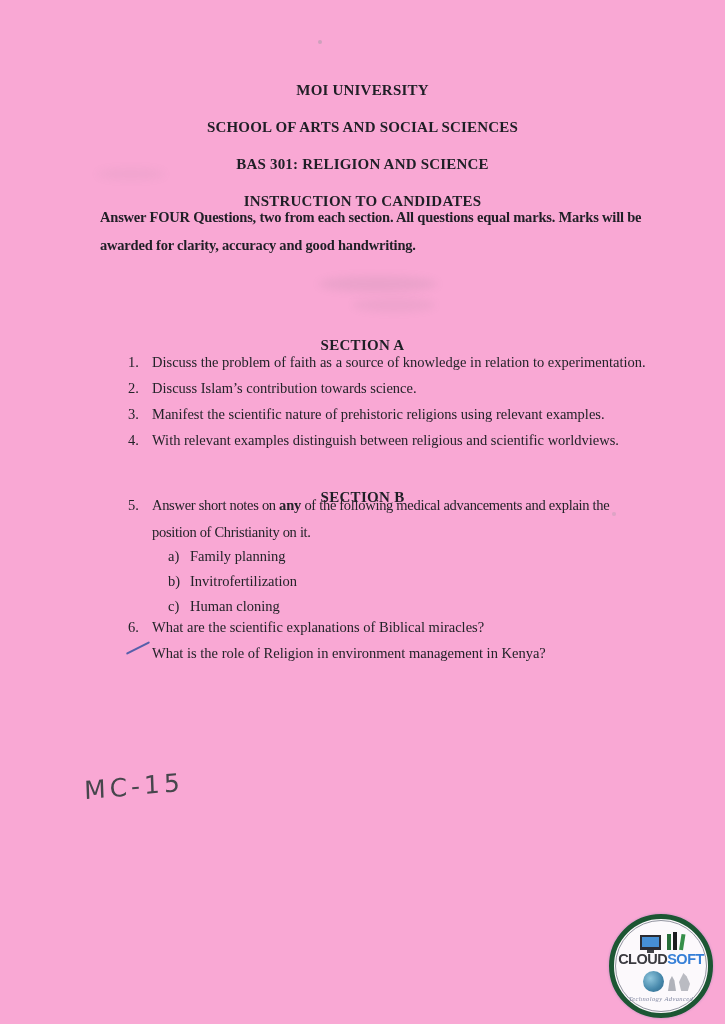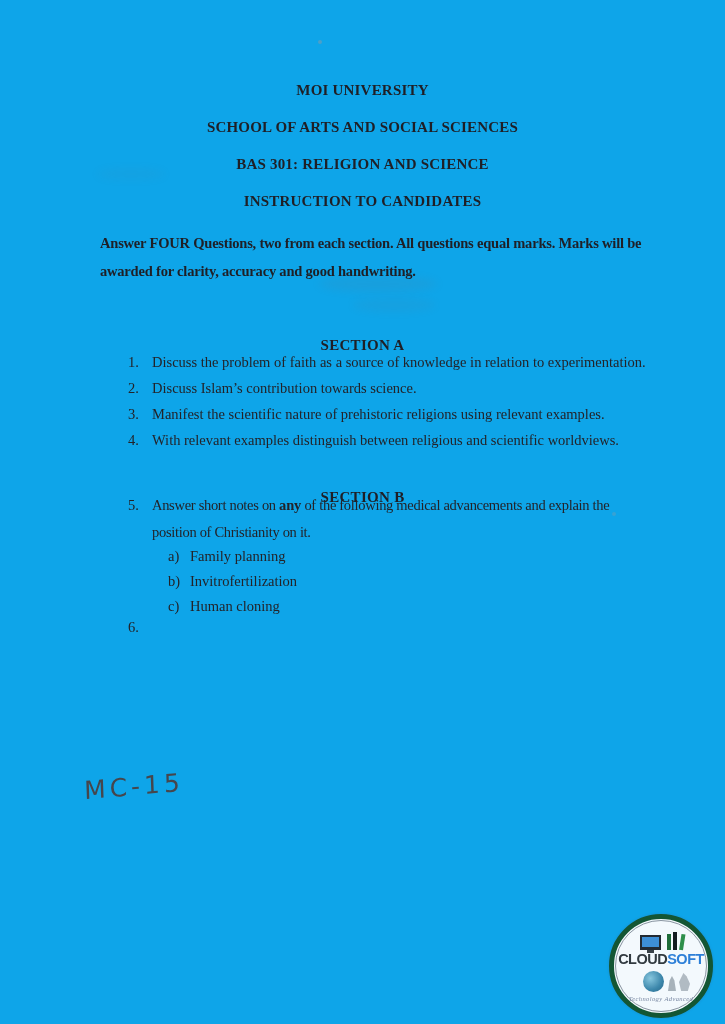--- a/index.html
+++ b/index.html
@@ -1,18 +1,18 @@
 <!DOCTYPE html>
 <html><head>
 <meta charset="utf-8">
 <style>
   html, body { margin:0; padding:0; background:#ffffff; }
   .page {
     position:relative; width:725px; height:1024px;
-    background:#0ea5e9; overflow:hidden;
+    background:#f9a8d4; overflow:hidden;
     font-family:"Liberation Serif", serif;
     color:#22222a;
   }
 
   
   .smudge { position:absolute; background:#6f6f7c; filter:blur(4px); border-radius:50%; }
   .s1 { left:318px; top:276px; width:120px; height:16px; opacity:.10; }
   .s2 { left:352px; top:298px; width:84px; height:14px; opacity:.08; }
   .s3 { left:96px;  top:168px; width:70px;  height:12px; opacity:.06; }
   .speck { position:absolute; width:4px; height:4px; border-radius:50%; background:#9a9aa2; opacity:.45; }
@@ -21,21 +21,21 @@
 
   
   .doc-header {
     position:absolute; top:83px; left:0; width:100%;
     text-align:center; font-weight:bold; font-size:15px; color:#1f1f26;
   }
   .doc-header .h { margin:0 0 22px 0; line-height:15px; letter-spacing:.2px; }
 
   
   .instructions {
-    position:absolute; top:229px; left:100px; width:548px; margin:0;
+    position:absolute; top:203px; left:100px; width:548px; margin:0;
     font-weight:bold; font-size:14.5px; line-height:28px;
     letter-spacing:-.2px; color:#1f1f26;
   }
 
   
   .section-title {
     position:absolute; left:0; width:100%; text-align:center;
     font-weight:bold; font-size:15px; color:#1f1f26; letter-spacing:.3px;margin-top:20px;
   }
   .st-a { top:317px; }
@@ -176,20 +176,27 @@
     </div>
     <div class="sub">
       <span class="slabel">c)</span>
       <span class="stext">Human cloning</span>
     </div>
   </div>
 
   <div class="qlist qlist-b2">
     <div class="q">
       <span class="qnum">6.</span>
+      <span class="qtext nowrap">What are the scientific explanations of Biblical miracles?</span>
+    </div>
+    <div class="q">
+      <span class="qnum">
+          <i class="pen pen-8"></i>
+        </span>
+      <span class="qtext nowrap">What is the role of Religion in environment management in Kenya?</span>
     </div>
   </div>
 
   <div class="handwriting">MC-15</div>
 
   <div class="logo">
     <div class="logo-ring">
       <div class="logo-icons">
         <span class="monitor">
             <span class="screen"></span>

